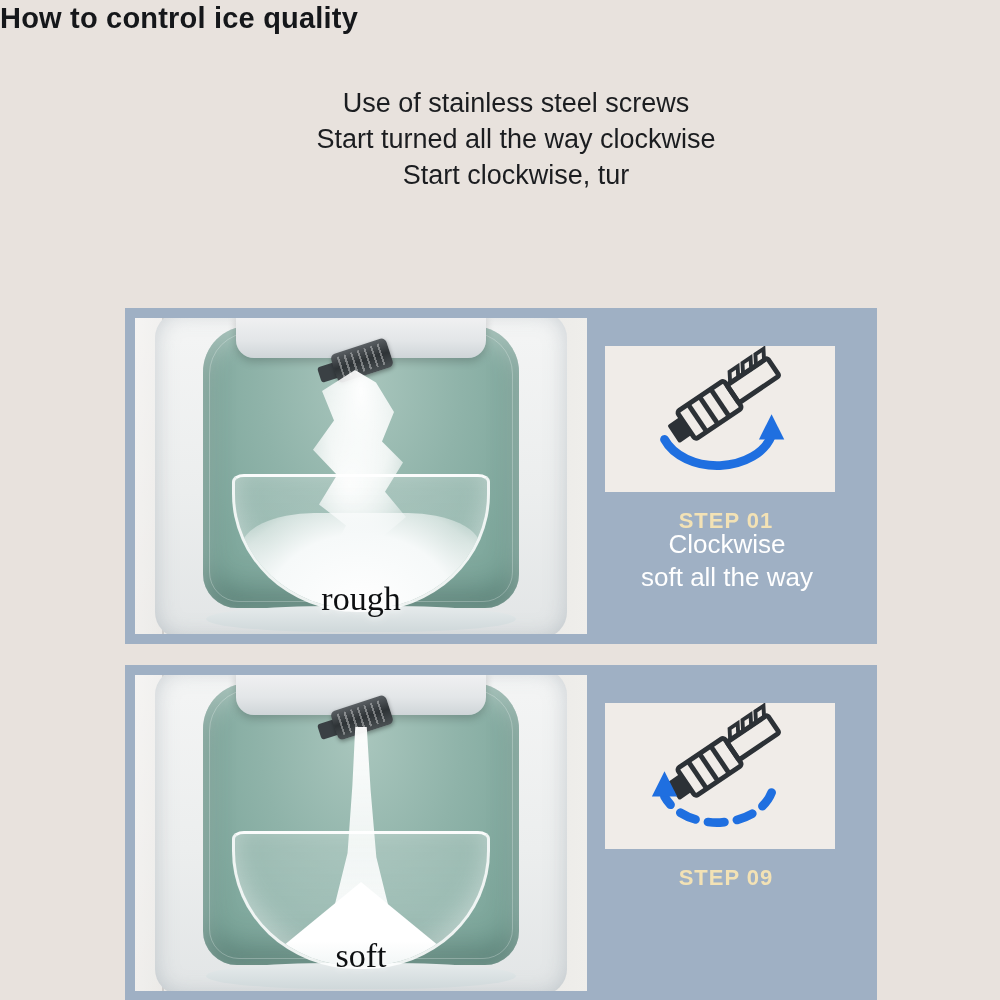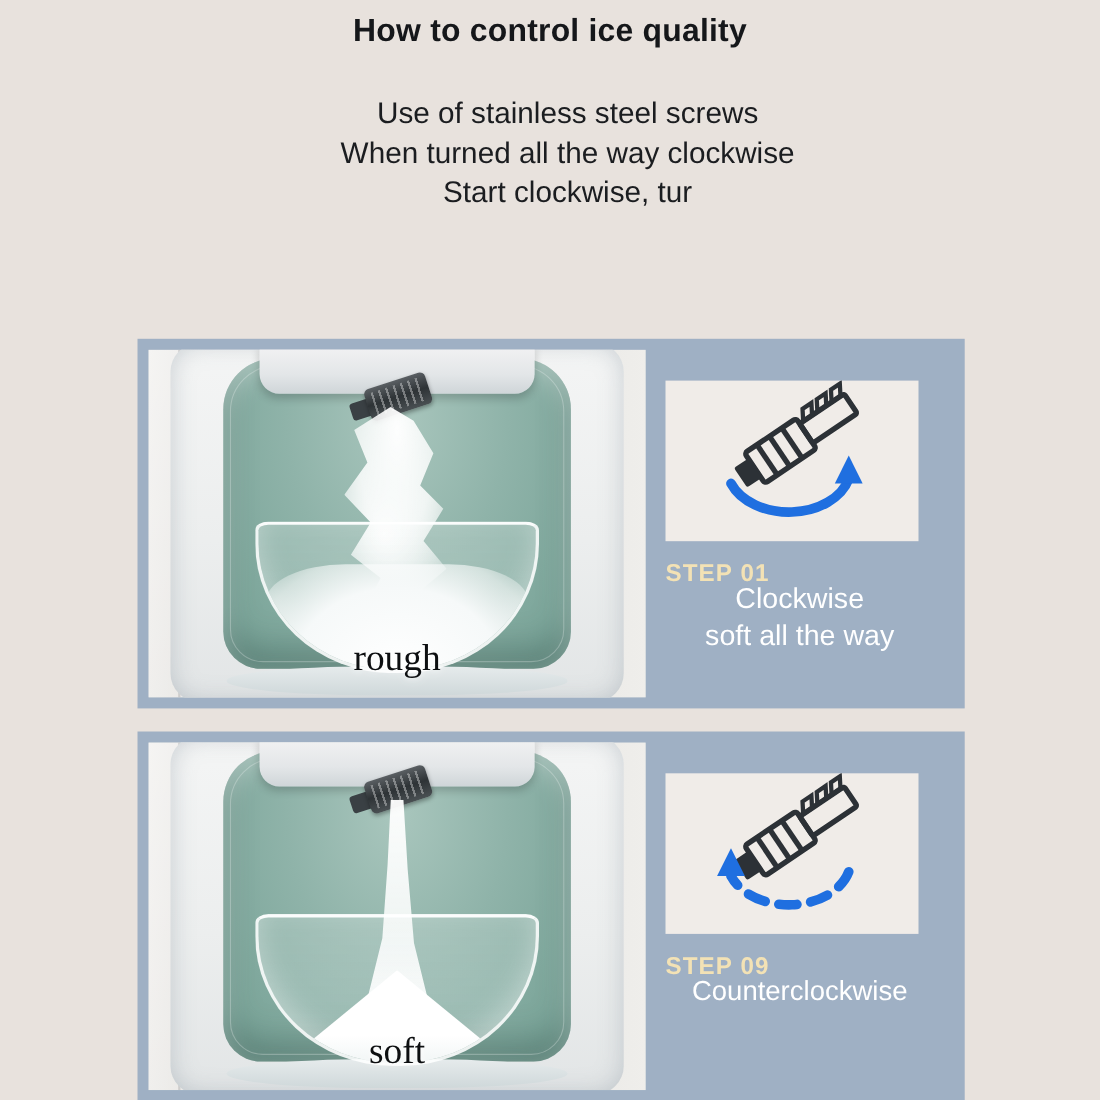--- a/index.html
+++ b/index.html
@@ -17,24 +17,23 @@
 
   .page {
     position: absolute;
     inset: 0;
     background: #e8e2dd;
   }
 
   
   .title {
     position: absolute;
-    top: 12px;
+    top: 2px;
     left: 0;
     width: 100%;
-    text-align: center;
     font-size: 29px;
     font-weight: bold;
     color: #15171a;
     letter-spacing: 0.2px;
   }
   .subtitle {
     position: absolute;
     top: 85px;
     left: 0;
     width: 100%;
@@ -250,21 +249,21 @@
     height: 146px;
     background: #f0ece8;
   }
   .diagram svg { display: block; width: 100%; height: 100%; }
 
   .step-label {
     position: absolute;
     left: 8px;
     right: 20px;
     top: 190px;
-    text-align: left;
+    text-align: center;
     color: #f3e2b5;
     font-weight: bold;
     font-size: 22px;
     letter-spacing: 1px;
   }
   .step-text {
     position: absolute;
     left: 0;
     right: 10px;
     top: 210px;
@@ -278,21 +277,21 @@
 </style>
 </head>
 <body>
 
 <div class="page">
 
   <div class="title">How to control ice quality</div>
 
   <div class="subtitle">
     <span class="ln">Use of stainless steel screws</span>
-    <span class="ln">When turned all the way clockwise</span>
+    <span class="ln">Start turned all the way clockwise</span>
     <span class="ln">Start clockwise, tur</span>
   </div>
 
   <div class="panel panel-1">
 
     <div class="photo">
       <div class="wall"></div>
       <div class="machine">
         <div class="chamber"></div>
         <div class="head"></div>
@@ -366,18 +365,17 @@
             <rect x="130" y="44" width="50" height="22" rx="2" fill="none" stroke="#2c3136" stroke-width="5"></rect>
             <path d="M134 44 L140 34 L150 34 L144 44 Z M150 44 L156 34 L166 34 L160 44 Z M166 44 L172 34 L182 34 L176 44 Z" fill="none" stroke="#2c3136" stroke-width="4"></path>
             <rect x="56" y="44" width="16" height="22" rx="2" fill="#2c3136"></rect>
           </g>
           <path d="M168 92 A 58 42 0 0 1 58 96" fill="none" stroke="#1f6fe0" stroke-width="9" stroke-linecap="round" stroke-dasharray="17 13"></path>
           <path d="M58 70 L71 96 L45 96 Z" fill="#1f6fe0"></path>
         </svg>
       </div>
       <div class="step-label">STEP 09</div>
       <div class="step-text">
-        <span class="ln">Counterclockwise</span>
       </div>
     </div>
   </div>
 
 </div>
 
 </body></html>

